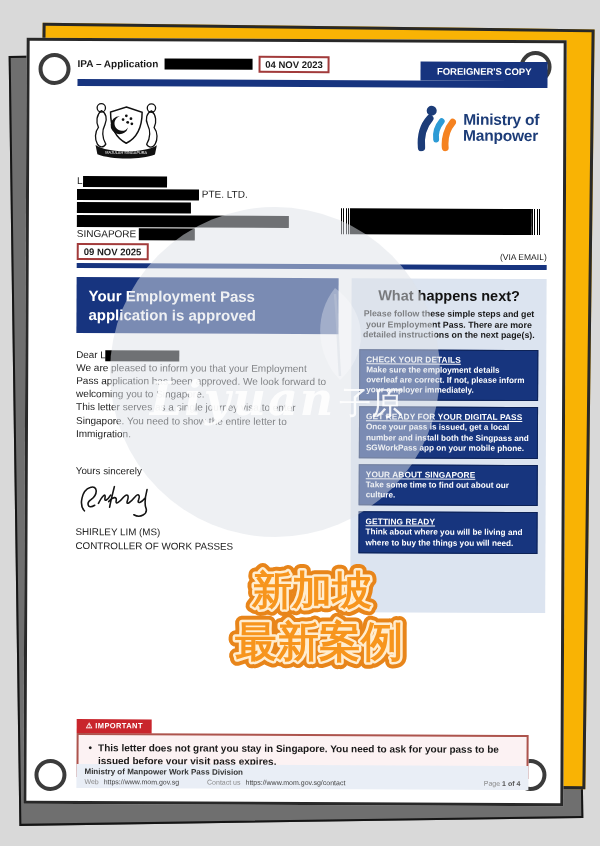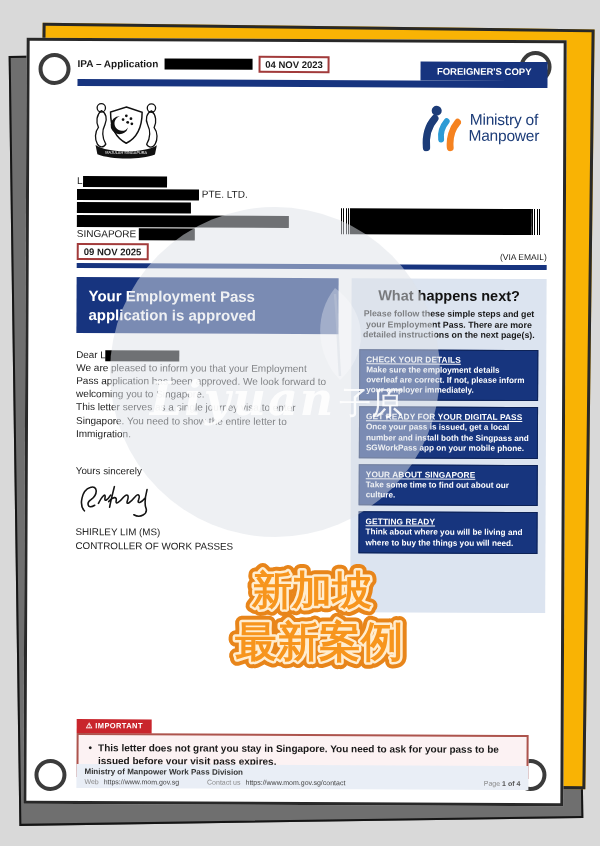--- a/index.html
+++ b/index.html
@@ -22,21 +22,21 @@
   .hdr-label{font-size:10px;font-weight:bold;color:#1a1a1a;}
   .redact{display:inline-block;background:#000;height:11px;vertical-align:middle;}
   .date-box{border:2px solid #a23b3b;padding:1px 5px;font-size:9.5px;font-weight:bold;color:#1a1a1a;background:#fff;}
   .hdr-bar{position:absolute;left:0;right:0;top:24px;height:7px;background:#17347f;}
   .copy-box{position:absolute;right:0;top:5px;background:#17347f;color:#fff;font-weight:bold;font-size:9.5px;padding:4px 16px;z-index:2;}
 
   
   .logo-row{display:flex;justify-content:space-between;align-items:flex-start;margin-top:9px;height:70px;}
   .crest{margin-left:10px;}
   .mom{display:flex;align-items:center;gap:7px;margin-right:8px;margin-top:6px;}
-  .mom-text{color:#1c3c78;font-weight:normal;font-size:15.5px;line-height:16px;letter-spacing:-0.2px;text-align:center;}
+  .mom-text{color:#1c3c78;font-weight:bold;font-size:15.5px;line-height:16px;letter-spacing:-0.2px;}
 
   
   .addr{margin-top:8px;font-size:10px;color:#1a1a1a;}
   .addr div{height:13.2px;line-height:13.2px;}
 
   .barcode{position:absolute;top:152px;right:6px;width:200px;height:26px;display:flex;}
   .bc-lines{width:9px;height:100%;background:repeating-linear-gradient(90deg,#000 0 1px,#fff 1px 2px,#000 2px 3px,#fff 3px 5px);}
   .bc-redact{flex:1;background:#000;}
 
   .sent-row{display:flex;justify-content:space-between;align-items:flex-end;margin-top:3px;height:17px;}

